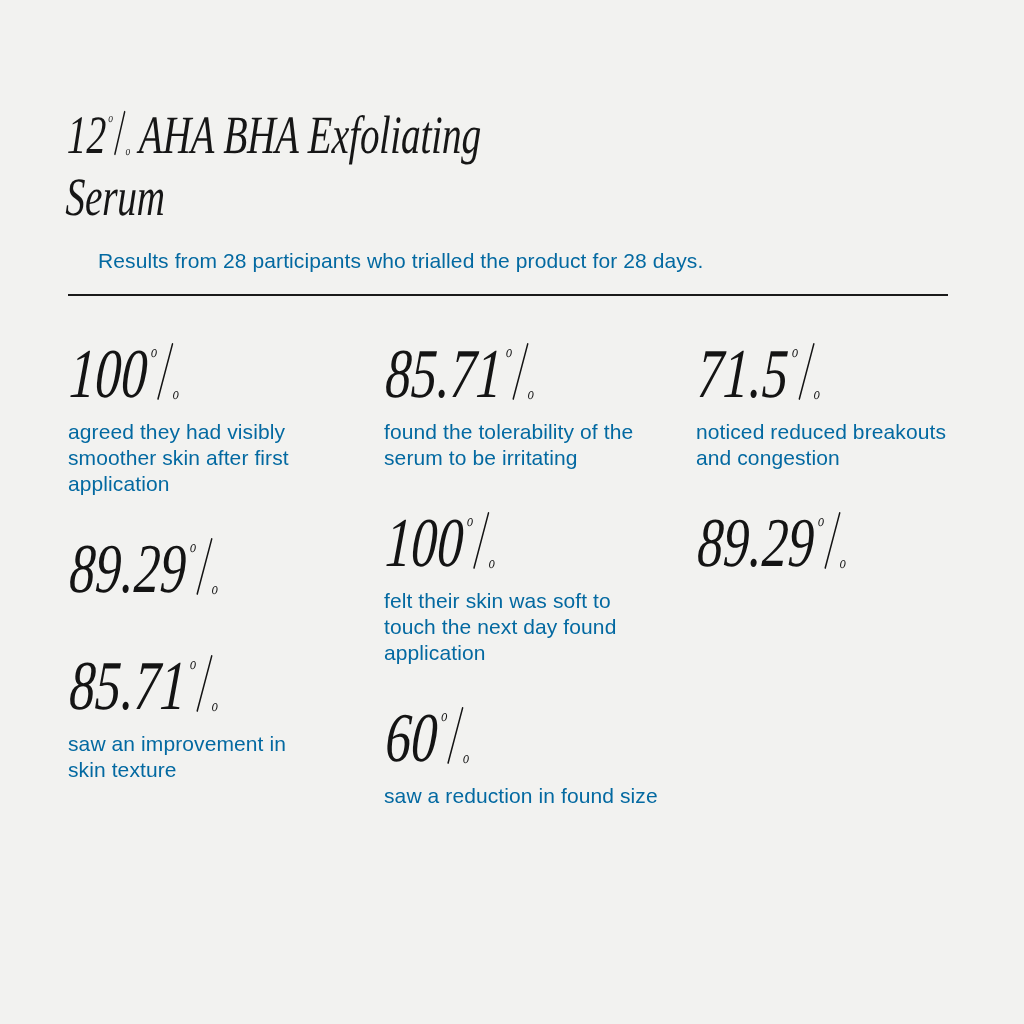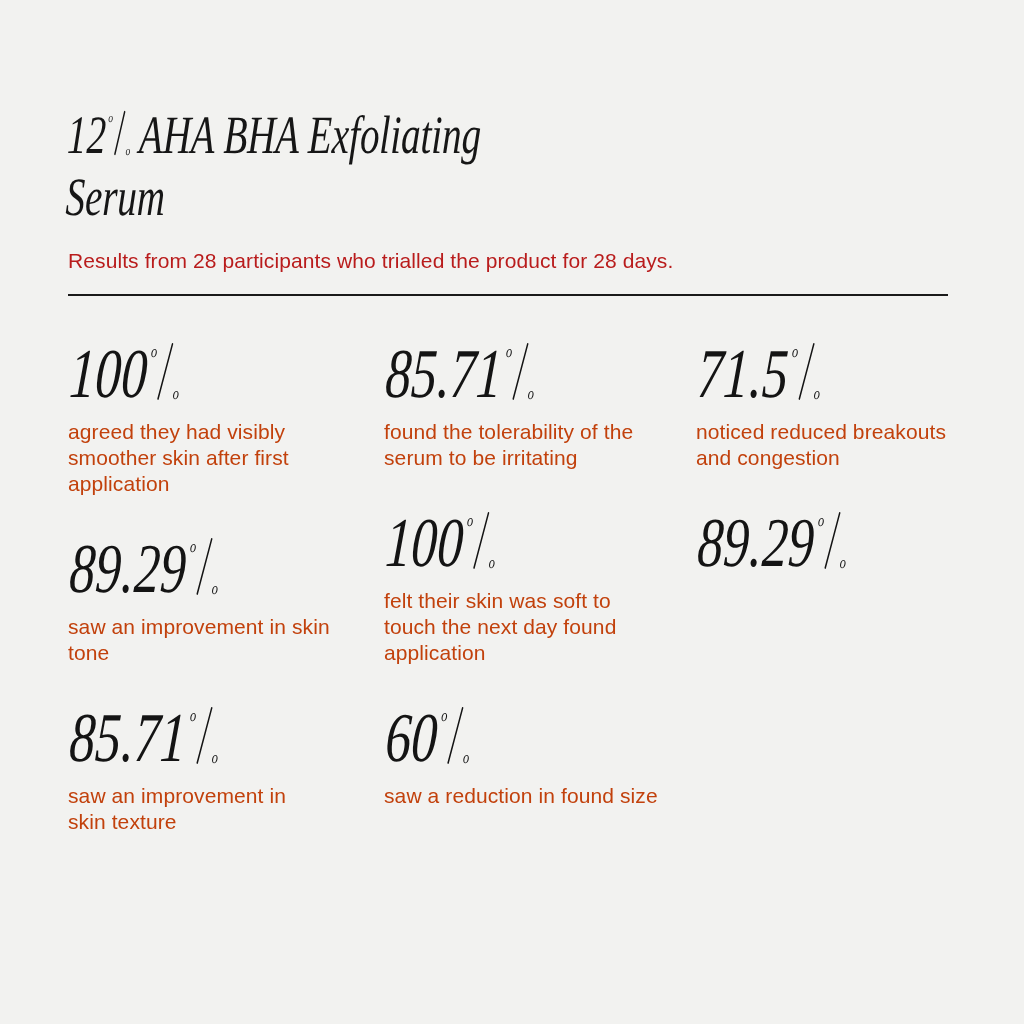--- a/index.html
+++ b/index.html
@@ -31,22 +31,23 @@
     color: #161616;
     transform: scaleX(0.72) skewX(-2deg);
     transform-origin: left top;
     white-space: nowrap;
   }
   .title-rest { margin-left: 0.24em; }
   .subtitle {
     margin-top: 20px;
     font-size: 21px;
     line-height: 26px;
-    color: #b91c1c;
+    color: #0369a1;
     letter-spacing: 0.1px;
+    margin-left: 30px;
   }
   .rule {
     border: none;
     border-top: 2px solid #1a1a1a;
     width: 880px;
     margin: 20px 0 0 0;
   }
   
   .grid {
     display: flex;
@@ -69,21 +70,21 @@
     line-height: 64px;
     color: #141414;
     transform: scaleX(0.74) skewX(-4deg);
     transform-origin: left bottom;
     white-space: nowrap;
     margin-bottom: 13px;
   }
   .stat-desc {
     font-size: 21px;
     line-height: 26px;
-    color: #c2410c;
+    color: #0369a1;
     white-space: pre-line;
     letter-spacing: 0.1px;
   }
   
   .pct {
     display: inline-block;
     position: relative;
     width: 0.56em;
     height: 0.74em;
     margin-left: 0.05em;
@@ -124,22 +125,20 @@
 
     <div class="col col-1">
       <div class="cell">
         <div class="stat-value"><span>100</span><span class="pct"><span class="pct-o top">o</span><span class="pct-slash"></span><span class="pct-o bot">o</span></span></div>
         <div class="stat-desc">agreed they had visibly
 smoother skin after first
 application</div>
       </div>
       <div class="cell">
         <div class="stat-value"><span>89.29</span><span class="pct"><span class="pct-o top">o</span><span class="pct-slash"></span><span class="pct-o bot">o</span></span></div>
-        <div class="stat-desc">saw an improvement in skin
-tone</div>
       </div>
       <div class="cell">
         <div class="stat-value"><span>85.71</span><span class="pct"><span class="pct-o top">o</span><span class="pct-slash"></span><span class="pct-o bot">o</span></span></div>
         <div class="stat-desc">saw an improvement in
 skin texture</div>
       </div>
     </div>
 
     <div class="col col-2">
       <div class="cell">

